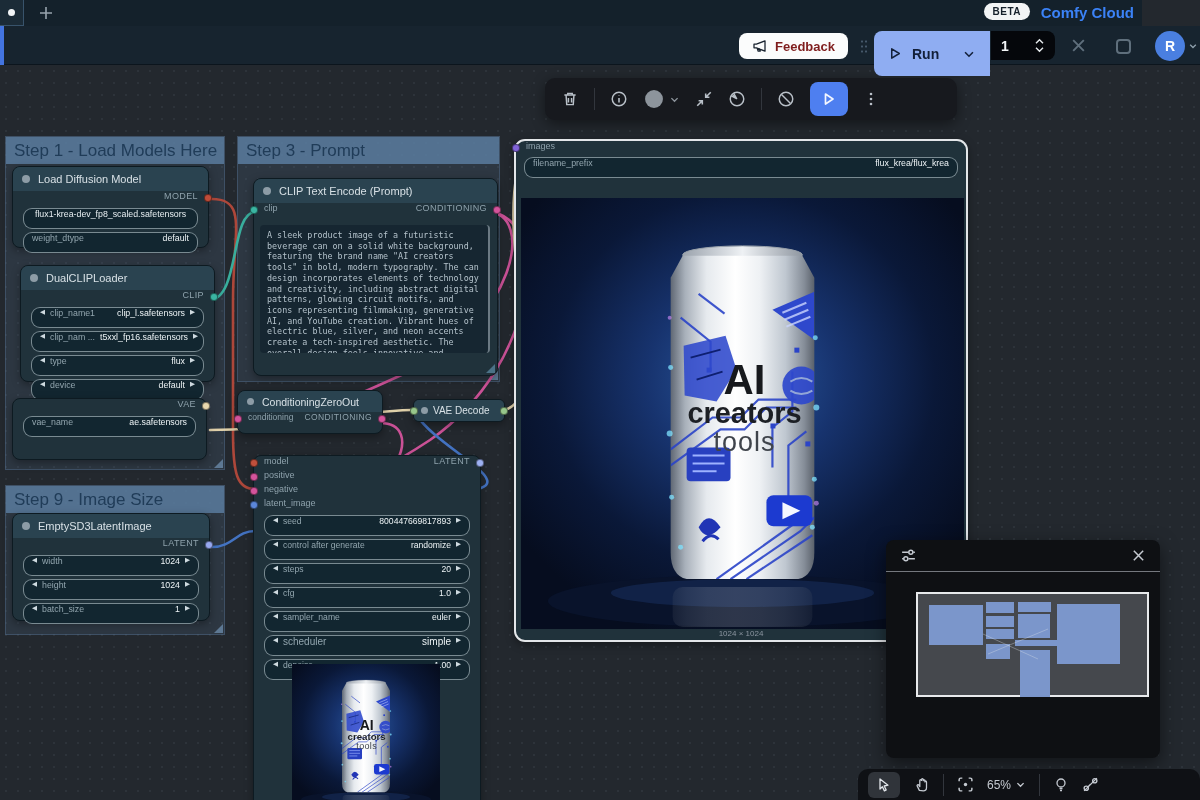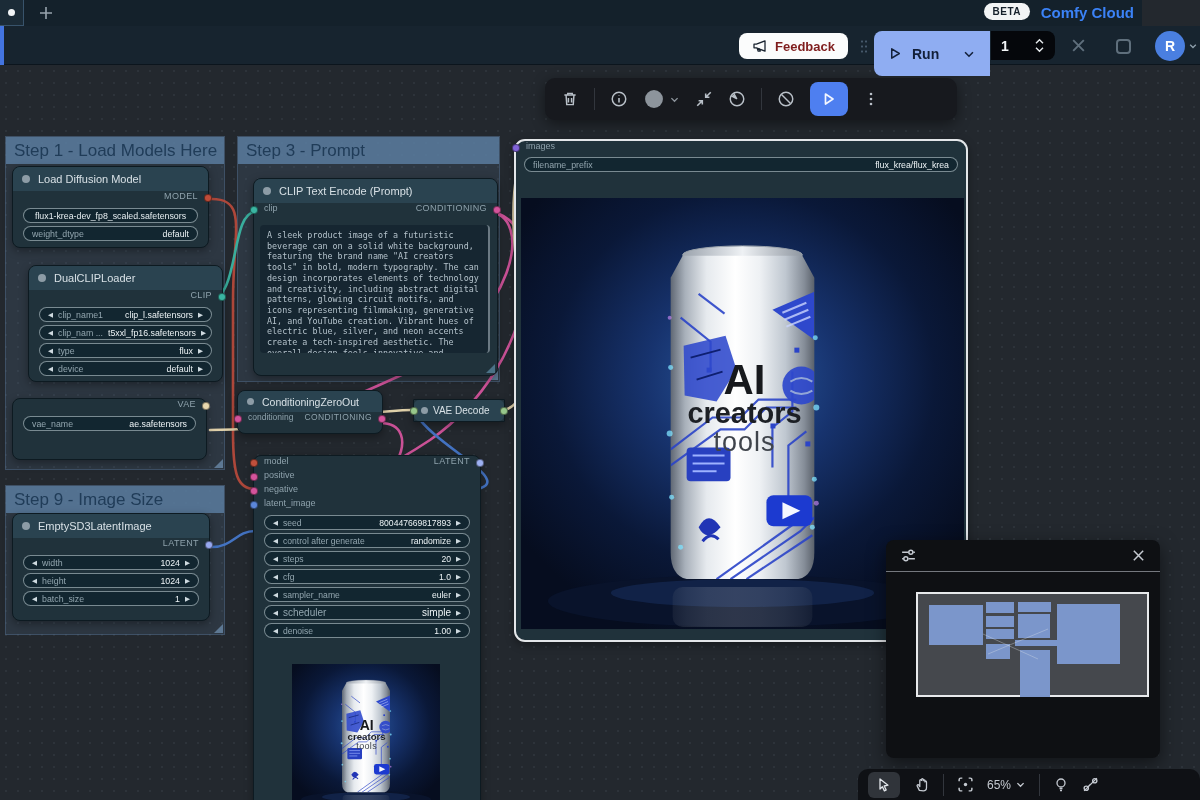--- a/index.html
+++ b/index.html
@@ -68,22 +68,22 @@
                border-bottom:9px solid rgba(120,155,190,.65)}
   .group-header{height:27px;background:rgba(94,130,166,.78);color:#203c58;font-size:17px;font-weight:500;
                 display:flex;align-items:center;padding:0 8px;white-space:nowrap;overflow:hidden}
 
   
   .node{position:absolute;background:#20323b;border:1px solid #0d1a21;border-radius:8px;z-index:3;
         box-shadow:0 3px 9px rgba(0,0,0,.35)}
   .node-header{height:24px;display:flex;align-items:center;gap:8px;padding:0 9px;background:#2a4350;
                border-radius:7px 7px 0 0;font-size:11px;color:#d7e0e5;white-space:nowrap;overflow:hidden}
   .cdot{width:8px;height:8px;border-radius:50%;background:#8d9ca6;flex:0 0 auto}
-  .widget{height:15px;margin:3px 10px 0;border:1px solid rgba(205,220,226,.55);border-radius:9px;
-          background:#122630;display:flex;align-items:center;padding:0 8px;font-size:8.8px;color:#93a6af;gap:5px;overflow:hidden;white-space:nowrap}
+  .widget{height:21px;margin:3px 10px 0;border:1px solid rgba(205,220,226,.55);border-radius:9px;
+          background:#122630;display:flex;padding:0 8px;font-size:8.8px;color:#93a6af;gap:5px;overflow:hidden;white-space:nowrap}
   .widget .wv{margin-left:auto;color:#eef4f6}
   .widget.center{justify-content:center;color:#e7eef1}
   .a-l:before{content:"◀";font-size:6.5px;color:#cfdae0}
   .a-r:after{content:"▶";font-size:6.5px;color:#cfdae0}
   .port-row{position:relative;font-size:9px;color:#8ea2ac;height:14px;display:flex;padding:0 10px}
   .out-label{margin-left:auto;letter-spacing:.4px}
   .pdot{position:absolute;width:8px;height:8px;border-radius:50%;top:3px;border:1px solid rgba(0,0,0,.45);z-index:4}
   .pdot.in{left:-4px}.pdot.out{right:-4px}
   .prompt-box{position:absolute;left:6px;right:7px;top:46px;height:128px;background:#162631;border-radius:4px;
               padding:5px 7px;font-family:"DejaVu Sans Mono",monospace;font-size:8.4px;line-height:10.7px;
@@ -281,21 +281,21 @@
   </div>
   <div class="widget center">
       <span>flux1-krea-dev_fp8_scaled.safetensors</span>
     </div>
   <div class="widget">
     <span>weight_dtype</span>
     <span class="wv">default</span>
   </div>
 </div>
 
-<div class="node" style="left:28px;top:265px;width:195px;height:117px">
+<div class="node" style="left:20px;top:265px;width:195px;height:117px">
   <div class="node-header">
     <span class="cdot"></span>
     <span>DualCLIPLoader</span>
   </div>
   <div class="port-row">
     <span class="out-label">CLIP</span>
     <span class="pdot out" style="background:#3ab5a2"></span>
   </div>
   <div class="widget a-l a-r">
       <span>clip_name1</span>
@@ -370,21 +370,21 @@
     <span>ConditioningZeroOut</span>
   </div>
   <div class="port-row" style="font-size:8.5px">
     <span class="pdot in" style="background:#d4549c"></span>
     <span>conditioning</span>
     <span class="out-label">CONDITIONING</span>
     <span class="pdot out" style="background:#d4549c"></span>
   </div>
 </div>
 
-<div class="node" style="left:413px;top:399px;width:92px;height:23px;border-radius:1px">
+<div class="node" style="left:413px;top:399px;width:92px;height:23px;border-radius:6px">
   <div class="node-header" style="height:21px;font-size:10px;border-radius:5px;gap:5px;padding:0 7px">
     <span class="cdot" style="width:7px;height:7px"></span>
     <span>VAE Decode</span>
   </div>
   <span class="pdot" style="left:-4px;top:7px;background:#97c78b"></span>
   <span class="pdot" style="right:-4px;top:7px;background:#97c78b"></span>
 </div>
 
 <div class="node" style="left:253px;top:455px;width:228px;height:356px">
   <div class="port-row">
@@ -443,20 +443,21 @@
     <span class="pdot in" style="background:#8063d8"></span>
     <span>images</span>
   </div>
   <div class="widget" style="margin:2px 8px 0">
     <span>filename_prefix</span>
     <span class="wv">flux_krea/flux_krea</span>
   </div>
   <svg style="position:absolute;left:5px;top:57px" width="443" height="431" viewBox="0 0 444 432" preserveAspectRatio="none">
       <use href="#can-scene"></use>
     </svg>
+  <div class="img-caption">1024 × 1024</div>
 </div>
 
 <div class="gtoolbar">
   <svg class="icn" width="18" height="18" viewBox="0 0 16 16">
     <path d="M3 4.5h10M6 4.5V3h4v1.5M4.5 4.5l.6 8.5h5.8l.6-8.5M6.6 7v4M9.4 7v4" stroke="#b9c0c8" stroke-width="1.3" fill="none"></path>
   </svg>
   <div class="tdiv"></div>
   <svg class="icn" width="18" height="18" viewBox="0 0 16 16">
     <circle cx="8" cy="8" r="6" stroke="#b9c0c8" stroke-width="1.3" fill="none"></circle>
       <path d="M8 7v4M8 4.6v.6" stroke="#b9c0c8" stroke-width="1.4"></path>

